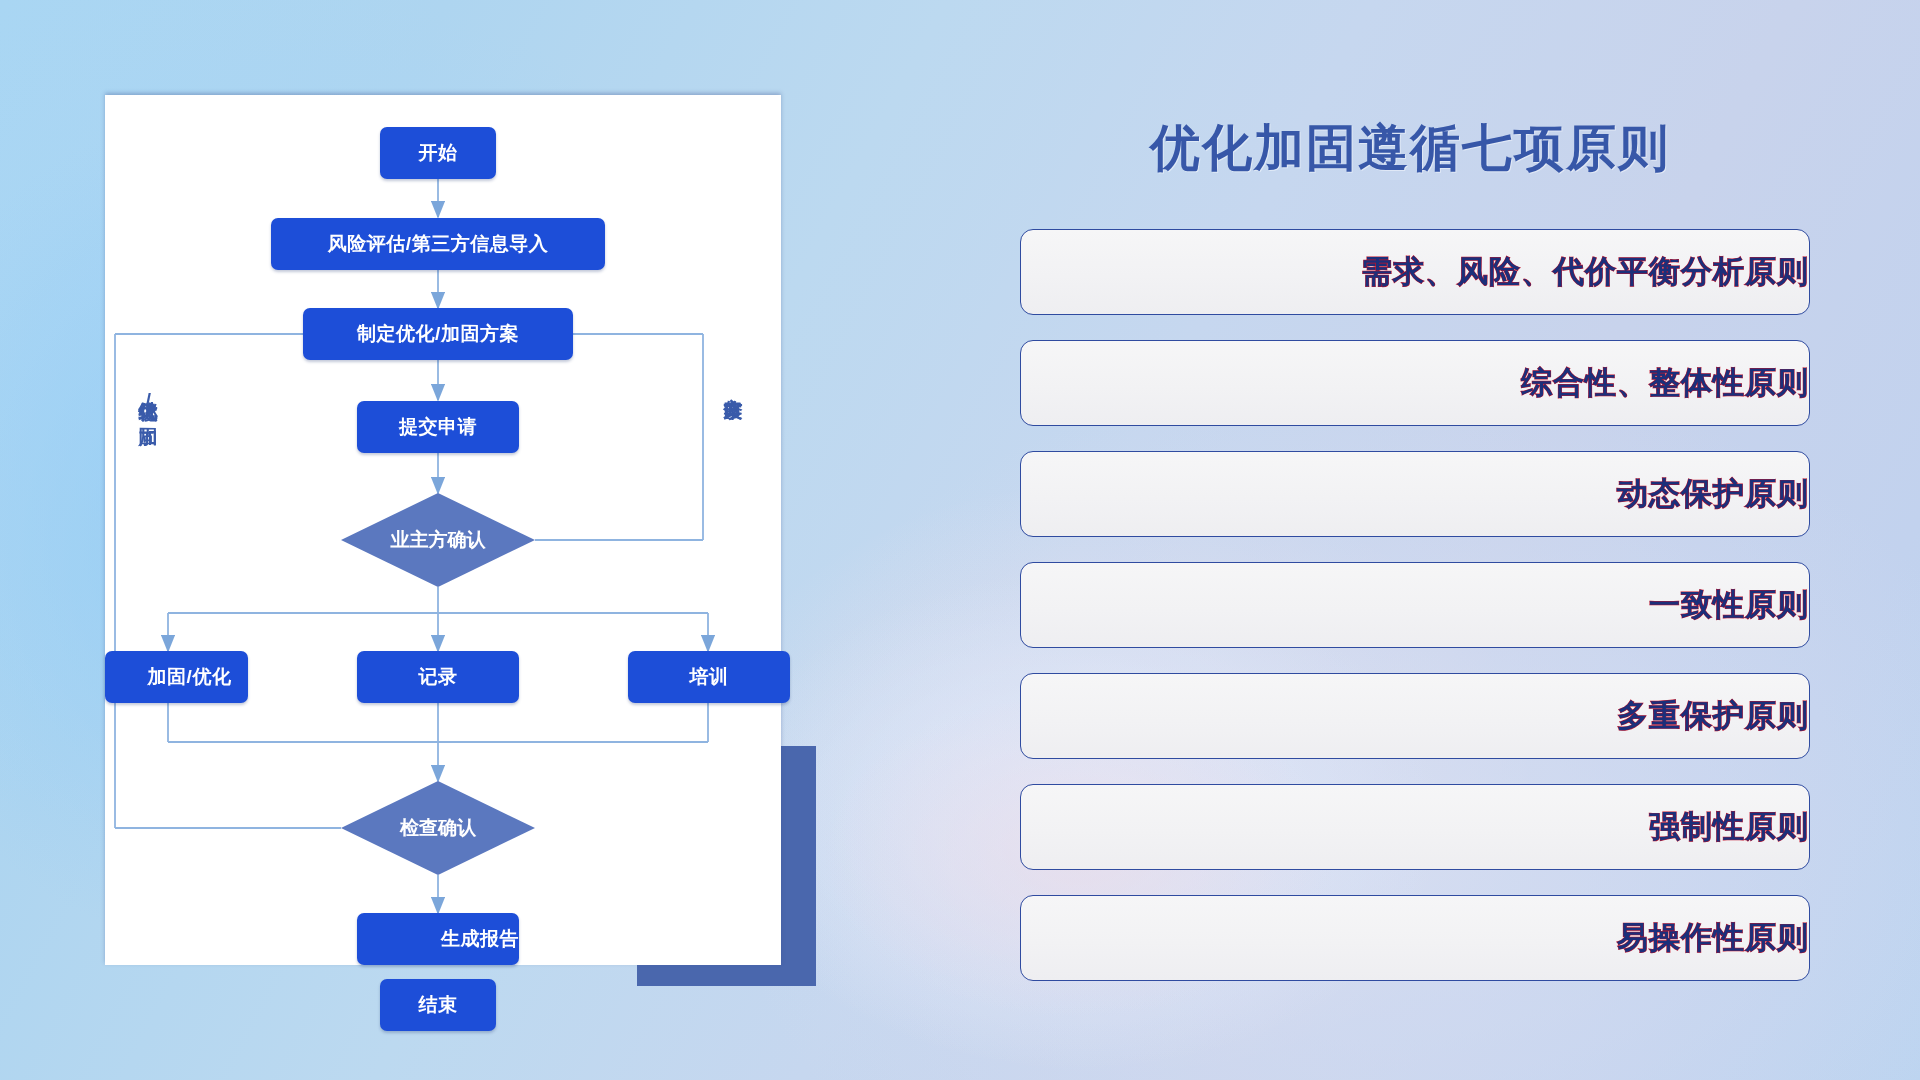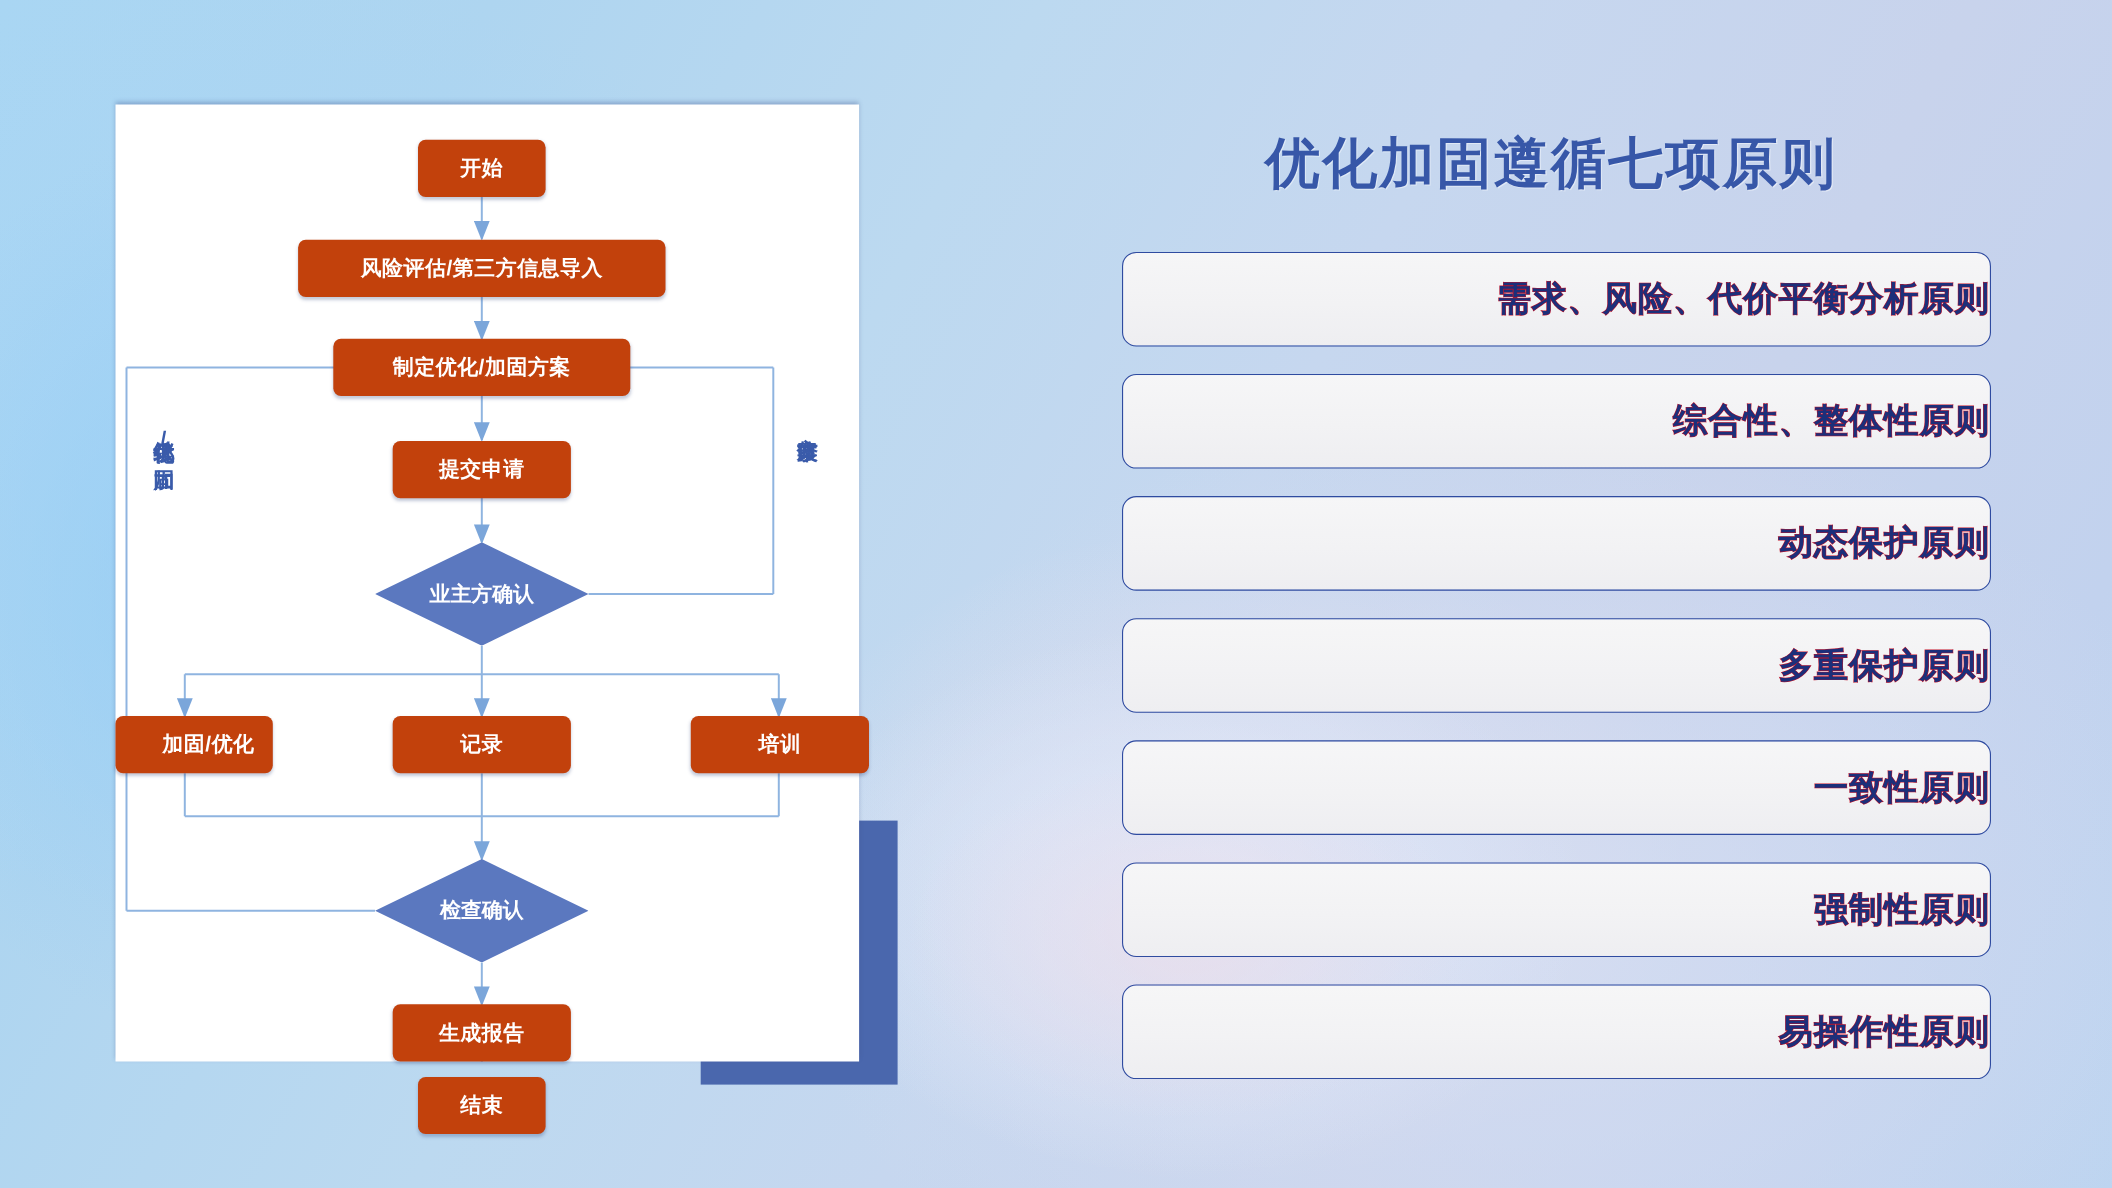--- a/index.html
+++ b/index.html
@@ -63,21 +63,21 @@
     top: 95px;
     width: 676px;
     height: 870px;
     background: #ffffff;
     box-shadow: 0 -2px 4px rgba(60,80,140,0.35);
   }
   #flow-svg { position: absolute; left: 0; top: 0; }
 
   .node {
     position: absolute;
-    background: #c2410c;
+    background: #1d4ed8;
     border-radius: 7px;
     color: #ffffff;
     display: flex;
     align-items: center;
     justify-content: center;
     font-weight: bold;
     font-size: 19px;
     letter-spacing: 0.5px;
     white-space: nowrap;
     box-shadow: 0 2px 3px rgba(40,60,120,0.28);
@@ -272,21 +272,21 @@
 
   <div class="node" style="left:523px; top:556px; width:162px; height:52px;">
     <span>培训</span>
   </div>
 
   <div class="diamond-wrap" style="left:236px; top:686px; width:194px; height:94px;">
     <div class="diamond-shape"></div>
     <span>检查确认</span>
   </div>
 
-  <div class="node" style="left:252px; top:818px; width:162px; height:52px;">
+  <div class="node" style="left:252px; top:818px; width:162px; height:52px;justify-content:flex-end;">
     <span>生成报告</span>
   </div>
 
   <div class="node" style="left:275px; top:884px; width:116px; height:52px;">
     <span>结束</span>
   </div>
 
   <div class="vlabel" style="left:33px; top:290px;">继续优化/加固</div>
 
   <div class="vlabel" style="left:618px; top:288px;">方案修改</div>
@@ -305,28 +305,28 @@
 
     <div class="principle-card">
       <span class="principle-label">综合性、整体性原则</span>
     </div>
 
     <div class="principle-card">
       <span class="principle-label">动态保护原则</span>
     </div>
 
     <div class="principle-card">
+      <span class="principle-label">一致性原则</span>
+    </div>
+
+    <div class="principle-card">
       <span class="principle-label">多重保护原则</span>
     </div>
 
     <div class="principle-card">
-      <span class="principle-label">一致性原则</span>
-    </div>
-
-    <div class="principle-card">
       <span class="principle-label">强制性原则</span>
     </div>
 
     <div class="principle-card">
       <span class="principle-label">易操作性原则</span>
     </div>
 
   </div>
 </div>
 

